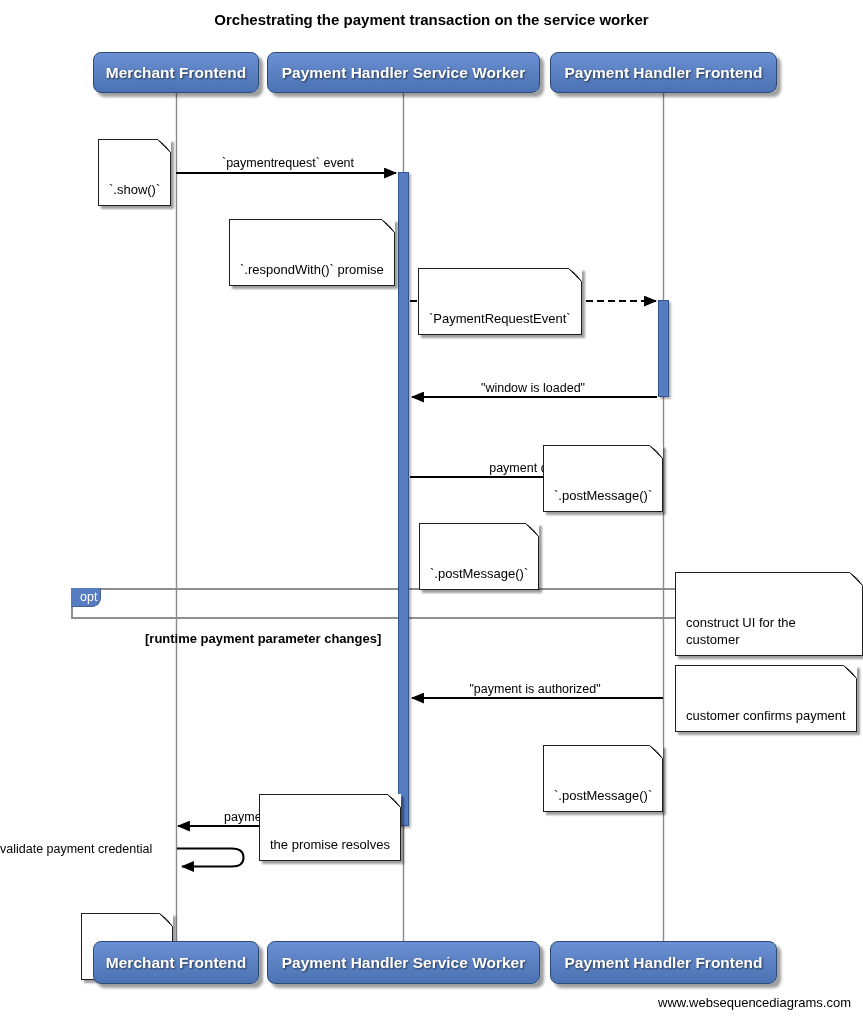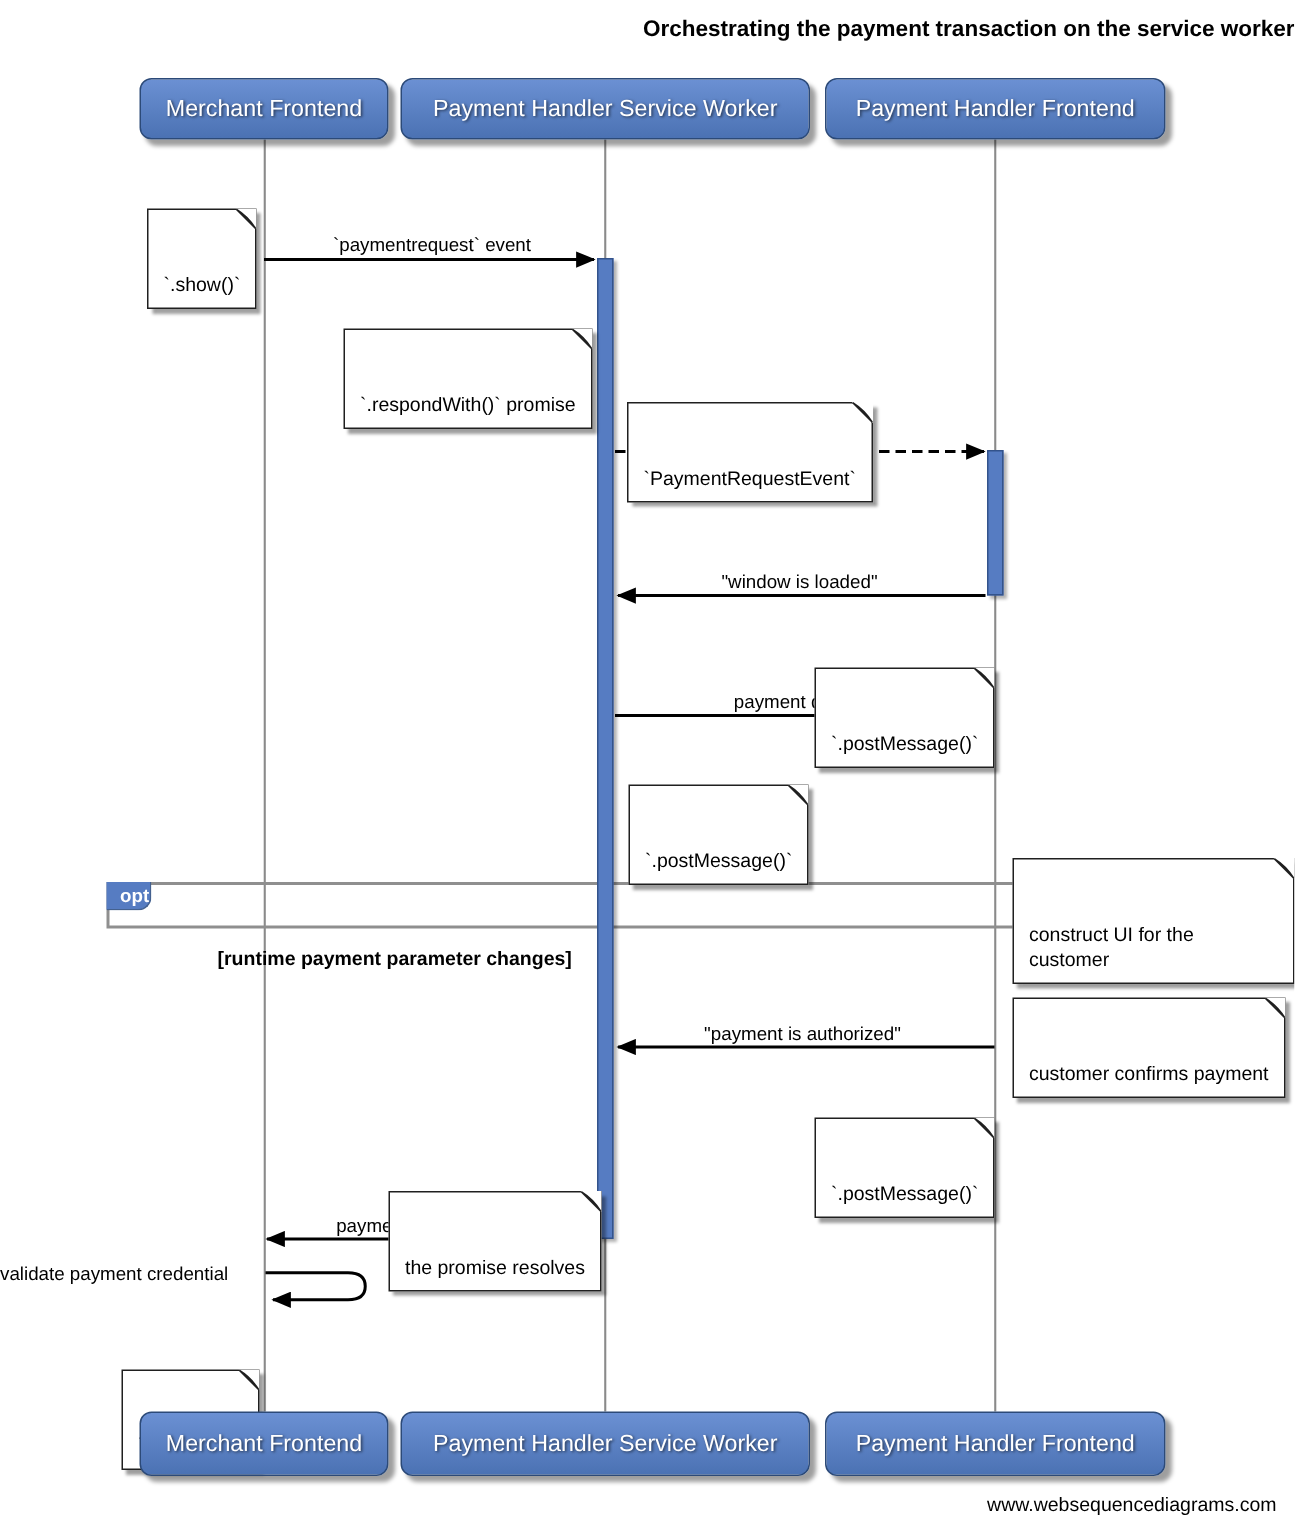--- a/index.html
+++ b/index.html
@@ -1,43 +1,43 @@
 <!DOCTYPE html>
 <html><head>
 <meta charset="utf-8">
 <style>
   html,body{margin:0;padding:0;background:#ffffff;}
   .canvas{position:relative;width:863px;height:1019px;background:#ffffff;
           font-family:"Liberation Sans",sans-serif;color:#000;overflow:hidden;}
   .layer{position:absolute;left:0;top:0;pointer-events:none;}
-  .title{position:absolute;left:0;right:0;top:11px;text-align:right;
+  .title{position:absolute;left:0;right:0;top:11px;text-align:center;
          font-size:15px;font-weight:bold;}
   .actor{position:absolute;height:41px;
          background:linear-gradient(#6b90d3,#4b72b3);
          border:1px solid #2c4a78;border-radius:8px;
          box-shadow:4px 4px 3px rgba(0,0,0,0.38);
          display:flex;align-items:center;justify-content:center;
-         color:#fff;font-weight:normal;font-size:15.5px;
+         color:#fff;font-weight:bold;font-size:15.5px;
          text-shadow:1px 1px 2px rgba(0,0,0,0.6);box-sizing:border-box;}
   .bar{position:absolute;width:11px;background:#567cc2;border:1px solid #33538b;
        box-shadow:2px 2px 2px rgba(0,0,0,0.3);box-sizing:border-box;}
   .note{position:absolute;background:#fff;border:1px solid #1f1f1f;
         box-shadow:3px 3px 2px rgba(0,0,0,0.38);
         padding:7px 10px;font-size:13px;line-height:17px;
         white-space:pre-line;margin-top:32px;}
   .note .fold{position:absolute;top:-1px;right:-1px;}
   .mlabel{position:absolute;transform:translateX(-50%);font-size:12.5px;
           white-space:nowrap;}
   .mlabel-right{position:absolute;font-size:12.5px;text-align:right;
           white-space:nowrap;}
   .fragment{position:absolute;border:2px solid #8f8f8f;box-sizing:border-box;}
   .fragment-tab{position:absolute;left:-2px;top:-2px;width:30px;height:19px;
           background:#567cc2;border-bottom-right-radius:9px;
           border-right:1px solid #44618f;border-bottom:1px solid #44618f;
-          color:#fff;font-weight:bold;font-size:12.5px;
+          color:#fff;font-weight:normal;font-size:12.5px;
           display:flex;align-items:center;padding-left:9px;box-sizing:border-box;}
   .fragment-cond{position:absolute;left:72px;top:0px;line-height:18px;
           font-weight:bold;font-size:13px;white-space:nowrap;margin-top:40px;}
   .watermark{position:absolute;right:12px;top:995px;font-size:13px;}
 </style>
 </head>
 <body>
 
 <div class="canvas">
 

